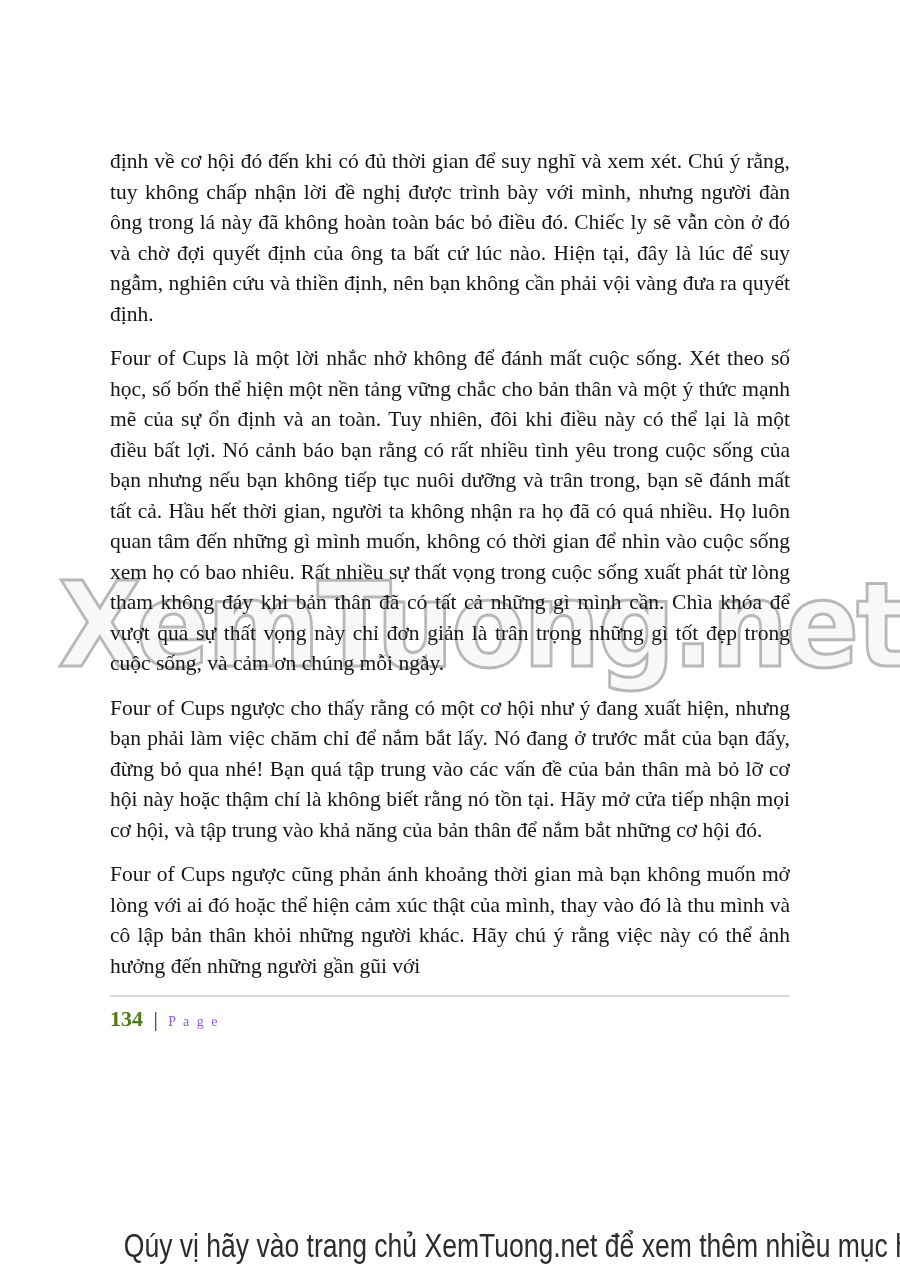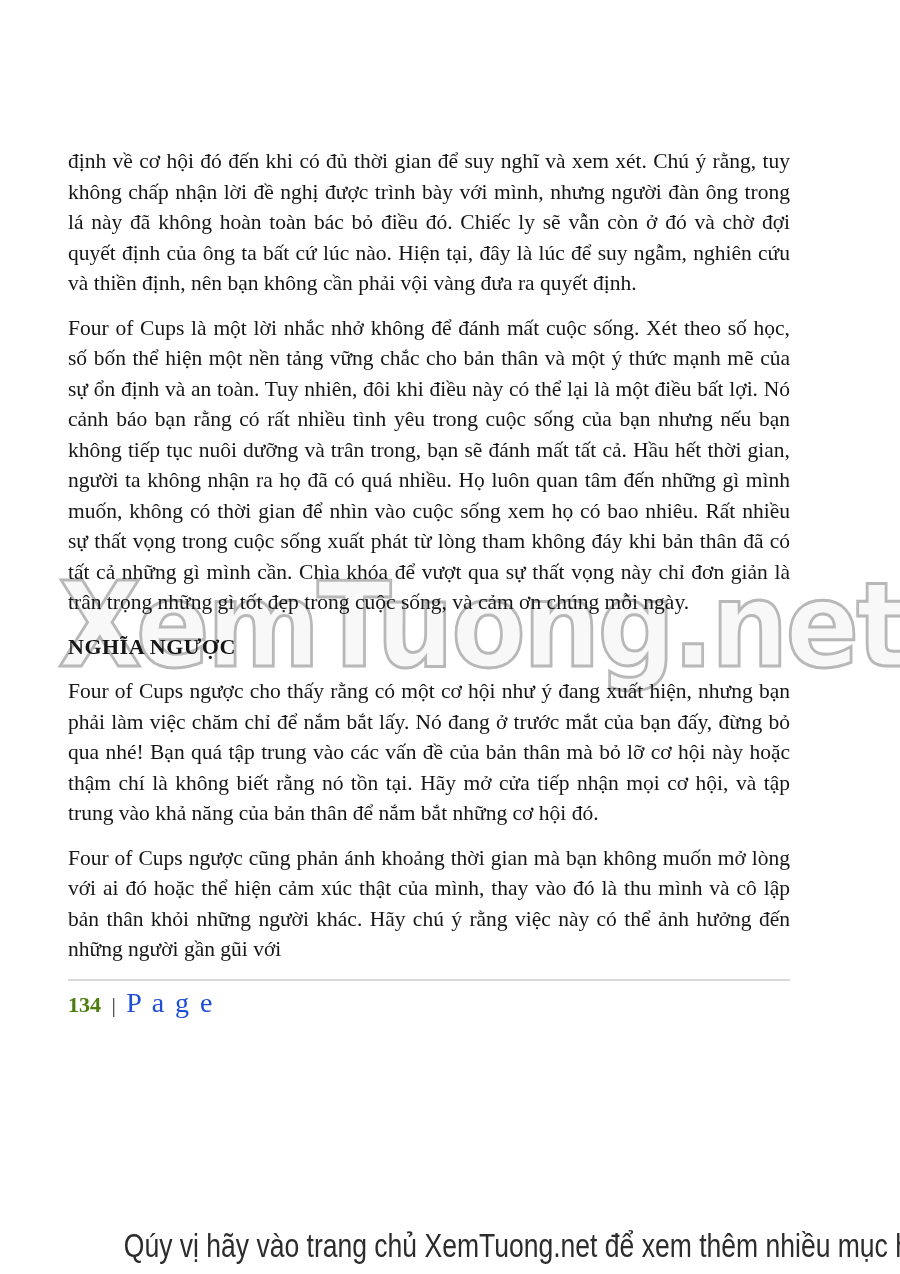--- a/index.html
+++ b/index.html
@@ -29,21 +29,21 @@
     color: rgba(243, 243, 243, 0.55);
     -webkit-text-stroke: 3px #b8b8b8;
     text-shadow: 0 0 1px #ffffff;
     transform: scaleX(0.92);
     transform-origin: left top;
     pointer-events: none;
   }
   .content {
     position: relative;
     z-index: 2;
-    padding: 146px 110px 0 68px;
+    padding: 146px 110px 0 110px;
     font-family: "Liberation Serif", "DejaVu Serif", serif;
     font-size: 21.5px;
     line-height: 30.5px;
     color: #161616;
     text-align: justify;
   }
   .para {
     margin: 0 0 14px 0;
   }
   .section-heading {
@@ -63,22 +63,22 @@
     font-weight: bold;
     font-size: 22px;
     color: #4d7c0f;
   }
   .footer-sep {
     color: #333333;
     margin: 0 5px;
     font-size: 22px;
   }
   .footer-label {
-    color: #1d4ed8;
-    font-size: 28px;
+    color: #8b5cf6;
+    font-size: 14px;
     letter-spacing: 2px;
   }
   .promo-banner {
     position: absolute;
     left: 0;
     right: 0;
     top: 1226px;
     z-index: 3;
     text-align: center;
   }
@@ -98,21 +98,20 @@
 <div class="page">
 
   <div class="watermark">XemTuong.net</div>
 
   <div class="content">
 
     <p class="para">định về cơ hội đó đến khi có đủ thời gian để suy nghĩ và xem xét. Chú ý rằng, tuy không chấp nhận lời đề nghị được trình bày với mình, nhưng người đàn ông trong lá này đã không hoàn toàn bác bỏ điều đó. Chiếc ly sẽ vẫn còn ở đó và chờ đợi quyết định của ông ta bất cứ lúc nào. Hiện tại, đây là lúc để suy ngẫm, nghiên cứu và thiền định, nên bạn không cần phải vội vàng đưa ra quyết định.</p>
 
     <p class="para">Four of Cups là một lời nhắc nhở không để đánh mất cuộc sống. Xét theo số học, số bốn thể hiện một nền tảng vững chắc cho bản thân và một ý thức mạnh mẽ của sự ổn định và an toàn. Tuy nhiên, đôi khi điều này có thể lại là một điều bất lợi. Nó cảnh báo bạn rằng có rất nhiều tình yêu trong cuộc sống của bạn nhưng nếu bạn không tiếp tục nuôi dưỡng và trân trong, bạn sẽ đánh mất tất cả. Hầu hết thời gian, người ta không nhận ra họ đã có quá nhiều. Họ luôn quan tâm đến những gì mình muốn, không có thời gian để nhìn vào cuộc sống xem họ có bao nhiêu. Rất nhiều sự thất vọng trong cuộc sống xuất phát từ lòng tham không đáy khi bản thân đã có tất cả những gì mình cần. Chìa khóa để vượt qua sự thất vọng này chỉ đơn giản là trân trọng những gì tốt đẹp trong cuộc sống, và cảm ơn chúng mỗi ngày.</p>
 
-    <h2 class="section-heading">NGHĨA NGƯỢC</h2>
 
     <p class="para">Four of Cups ngược cho thấy rằng có một cơ hội như ý đang xuất hiện, nhưng bạn phải làm việc chăm chỉ để nắm bắt lấy. Nó đang ở trước mắt của bạn đấy, đừng bỏ qua nhé! Bạn quá tập trung vào các vấn đề của bản thân mà bỏ lỡ cơ hội này hoặc thậm chí là không biết rằng nó tồn tại. Hãy mở cửa tiếp nhận mọi cơ hội, và tập trung vào khả năng của bản thân để nắm bắt những cơ hội đó.</p>
 
     <p class="para">Four of Cups ngược cũng phản ánh khoảng thời gian mà bạn không muốn mở lòng với ai đó hoặc thể hiện cảm xúc thật của mình, thay vào đó là thu mình và cô lập bản thân khỏi những người khác. Hãy chú ý rằng việc này có thể ảnh hưởng đến những người gần gũi với</p>
 
     <div class="page-footer">
       <span class="page-number">134</span>
       <span class="footer-sep">|</span>
       <span class="footer-label">P a g e</span>
     </div>

